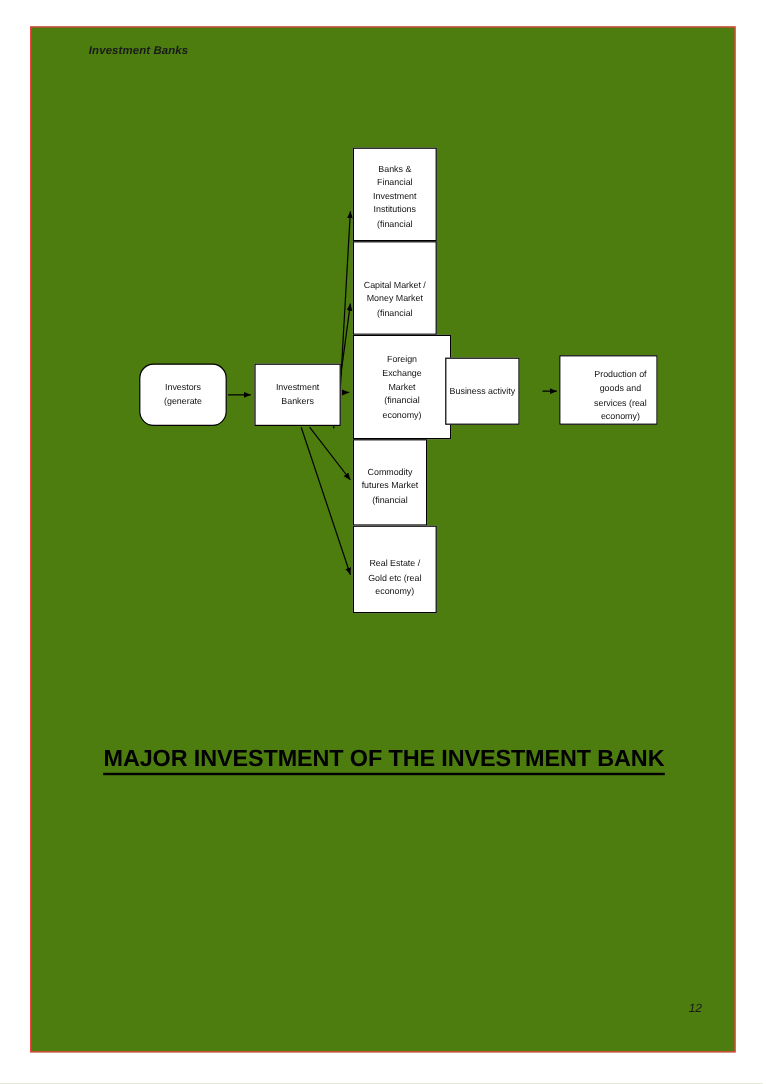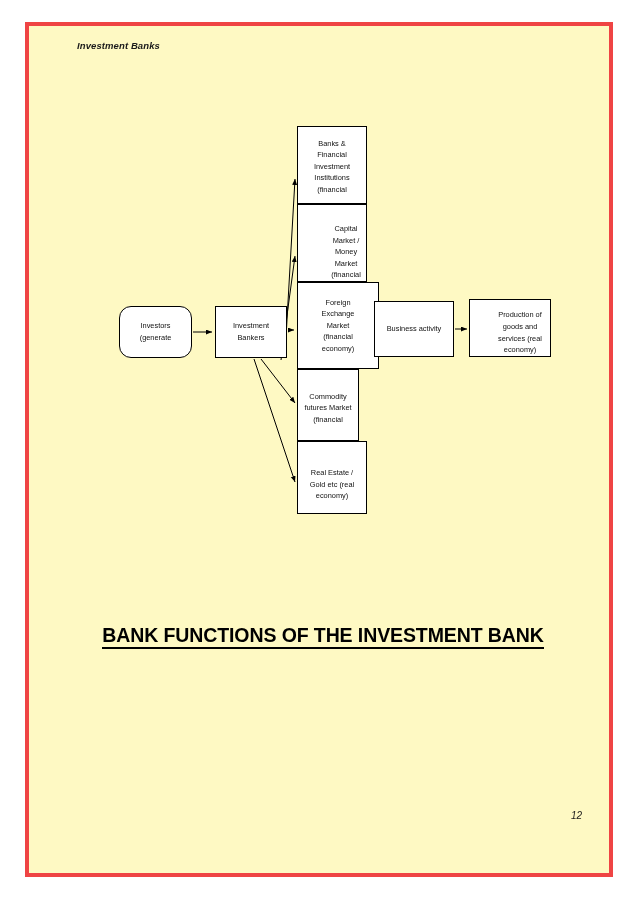--- a/index.html
+++ b/index.html
@@ -15,22 +15,22 @@
     overflow: hidden;
   }
   
   #page-sheet {
     position: absolute;
     left: 25px;
     top: 22px;
     width: 588px;
     height: 855px;
     box-sizing: border-box;
-    border: 4px solid #ef4444;
-    background: #fef9c3;
+    border: 1px solid #ef4444;
+    background: #4d7c0f;
   }
   #doc-header {
     position: absolute;
     left: 48px;
     top: 14px;
     font-size: 9.5px;
     font-weight: bold;
     font-style: italic;
     color: #1a1a1a;
     letter-spacing: 0.1px;
@@ -68,26 +68,26 @@
     color: #111111;
     text-align: center;
     width: 100%;
     padding: 0 2px;
     box-sizing: border-box;
     white-space: pre-line;
   }
   
   #node-investors   { left: 90px;  top: 280px; width: 73px;  height: 52px; border-radius: 12px; }
   #node-bankers     { left: 186px; top: 280px; width: 72px;  height: 52px; }
-  #node-business    { left: 345px; top: 275px; width: 80px;  height: 56px; }
+  #node-business    { left: 345px; top: 275px; width: 62px;  height: 56px; }
   #node-production  { left: 440px; top: 273px; width: 82px;  height: 58px; padding-left: 20px; }
 
   
   #node-banks       { left: 268px; top: 100px; width: 70px;  height: 78px; }
-  #node-capital     { left: 268px; top: 178px; width: 70px;  height: 78px; padding-left: 28px; }
+  #node-capital     { left: 268px; top: 178px; width: 70px;  height: 78px; }
   #node-forex       { left: 268px; top: 256px; width: 82px;  height: 87px; }
   #node-commodity   { left: 268px; top: 343px; width: 62px;  height: 72px; }
   #node-realestate  { left: 268px; top: 415px; width: 70px;  height: 73px; }
 
   
   #node-banks .node-label      { margin-top: 3px; }
   #node-capital .node-label    { margin-top: 18px; }
   #node-commodity .node-label  { margin-top: 6px; }
   #node-realestate .node-label { margin-top: 14px; }
   #node-production .node-label { margin-top: 9px; }
@@ -105,21 +105,21 @@
     letter-spacing: -0.1px;
   }
   #figure-title span {
     border-bottom: 2px solid #000000;
     padding-bottom: 1px;
   }
   
   #page-number {
     position: absolute;
     right: 27px;
-    top: 784px;
+    top: 812px;
     font-size: 10px;
     color: #1a1a1a;
     font-style: italic;
   }
 </style>
 </head>
 <body>
 
 <div id="page-sheet">
 
@@ -202,18 +202,18 @@
     <div class="node" id="node-production">
       <div class="node-label">Production of
 goods and
 services (real
 economy)</div>
     </div>
 
   </div>
 
   <div id="figure-title">
-    <span>BANK FUNCTIONS OF THE INVESTMENT BANK</span>
+    <span>MAJOR INVESTMENT OF THE INVESTMENT BANK</span>
   </div>
 
   <div id="page-number">12</div>
 
 </div>
 
 </body></html>

